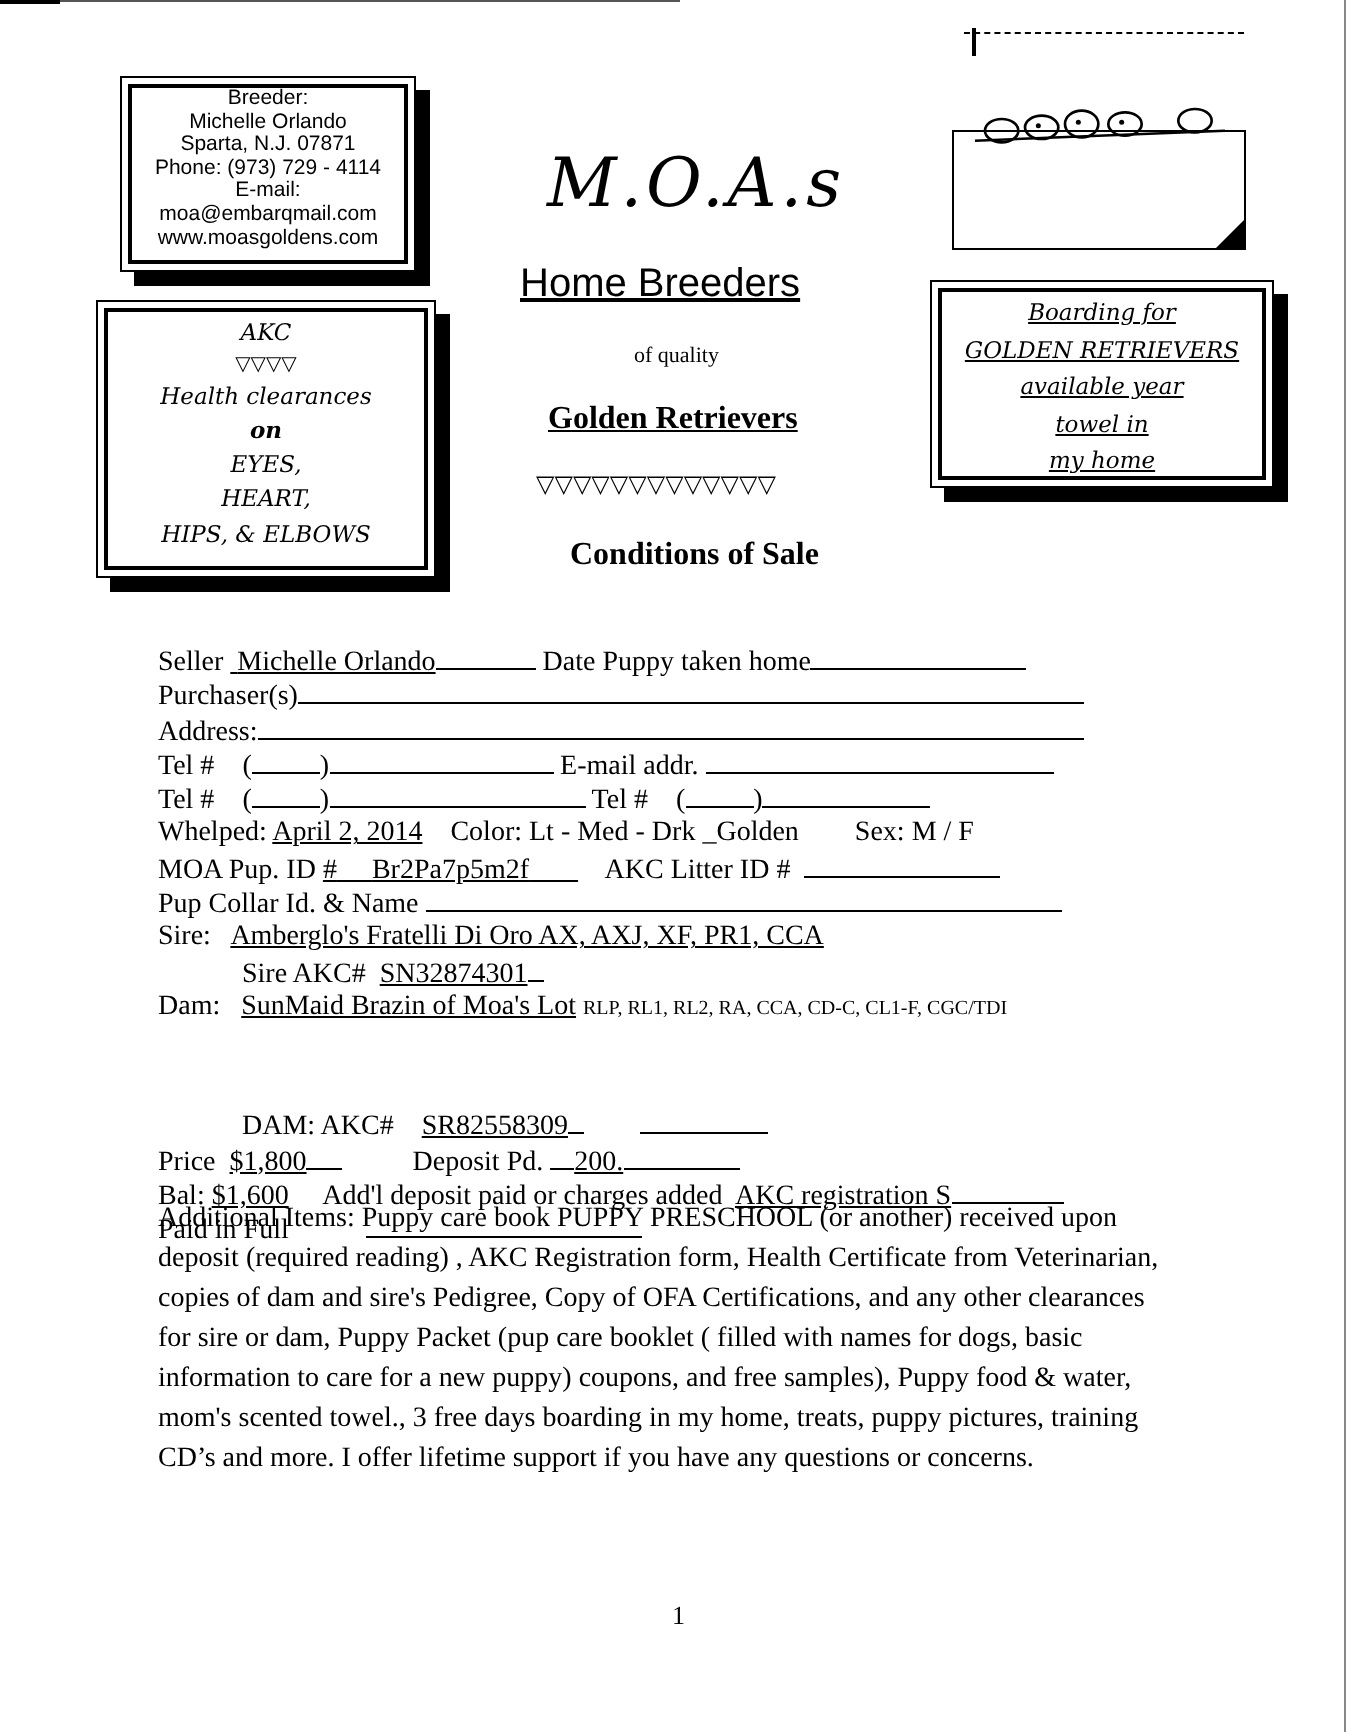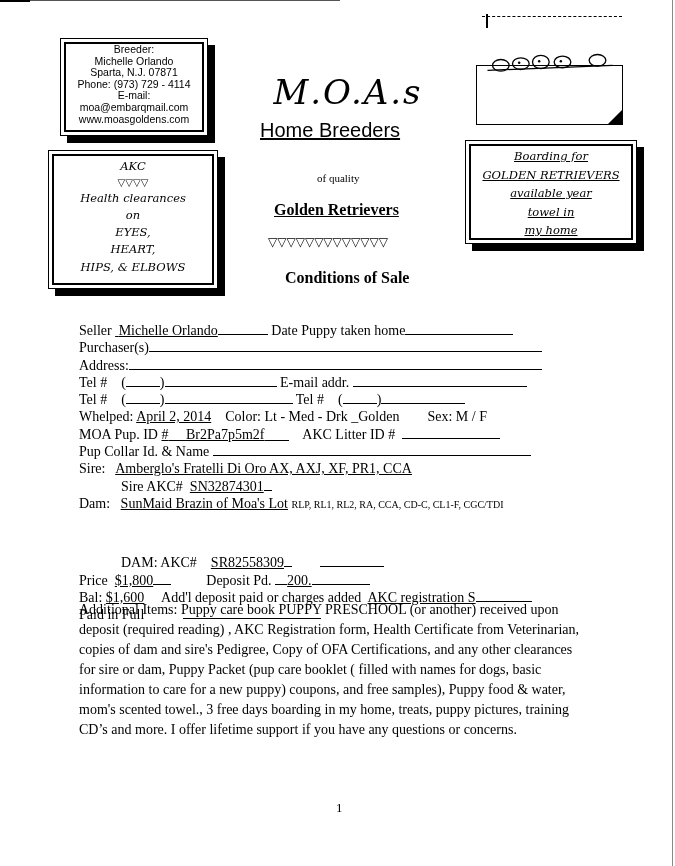--- a/index.html
+++ b/index.html
@@ -14,21 +14,21 @@
   .sbox-inner { position: absolute; inset: 3px; border: 2px solid #000; }
   .breeder-box { left: 60px; top: 38px; width: 146px; height: 96px; }
   .breeder-text { font-family: Liberation Sans, sans-serif; font-size: 10.5px; line-height: 11.6px; text-align: center; padding-top: 5px; }
   .akc-box { left: 48px; top: 150px; width: 168px; height: 137px; }
   .script { font-family: "DejaVu Serif", serif; font-style: italic; }
   .akc-text { text-align: center; font-size: 11.5px; line-height: 19px; padding-top: 6px; }
   .board-box { left: 465px; top: 140px; width: 170px; height: 102px; text-decoration: underline; }
   .board-text { text-align: center; font-size: 11.5px; line-height: 18.5px; padding-top: 6px; }
 
   .logo { left: 258px; top: 72px; width: 180px; text-align: center; font-family: "DejaVu Serif", serif; font-style: italic; font-size: 34px; letter-spacing: 2px; }
-  .home-breeders { left: 260px; top: 119px; font-family: "Liberation Sans", sans-serif; font-size: 20px; text-decoration: underline; }
+  .home-breeders { left: 260px; top: 131px; font-family: "Liberation Sans", sans-serif; font-size: 20px; text-decoration: underline; }
   .of-quality { left: 317px; top: 172px; font-size: 11px; }
   .golden { left: 274px; top: 201px; font-size: 16px; font-weight: bold; text-decoration: underline; }
   .triangles { left: 268px; top: 235px; font-size: 12px; letter-spacing: 0px; }
   .conditions { left: 285px; top: 269px; font-size: 16px; font-weight: bold; }
 
   .dog-box { left: 476px; top: 65px; width: 145px; height: 58px; border: 1.5px solid #000; }
   .dog-heads { position:absolute; left: -2px; top: -14px; width: 150px; height: 20px; }
 
   
   .form { left: 79px; top: 322px; width: 500px; font-size: 14px; line-height: 17.3px; }
@@ -58,21 +58,21 @@
     <div>www.moasgoldens.com</div>
   </div>
 </div>
 
 <div class="sbox akc-box">
   <div class="sbox-inner"></div>
   <div class="akc-text script">
     <div>AKC</div>
     <div style="font-style:normal;font-size:10px;line-height:14px;">▽▽▽▽</div>
     <div style="line-height:17px;">Health clearances</div>
-    <div style="line-height:17px;">on</div>
+    <div style="line-height:17px;font-weight:bold;">on</div>
     <div style="line-height:17px;">EYES,</div>
     <div style="line-height:17px;">HEART,</div>
     <div style="line-height:19px;">HIPS, &amp; ELBOWS</div>
   </div>
 </div>
 
 <div class="abs logo">M.O.A.s</div>
 <div class="abs home-breeders">Home  Breeders</div>
 <div class="abs of-quality">of quality</div>
 <div class="abs golden">Golden Retrievers</div>

